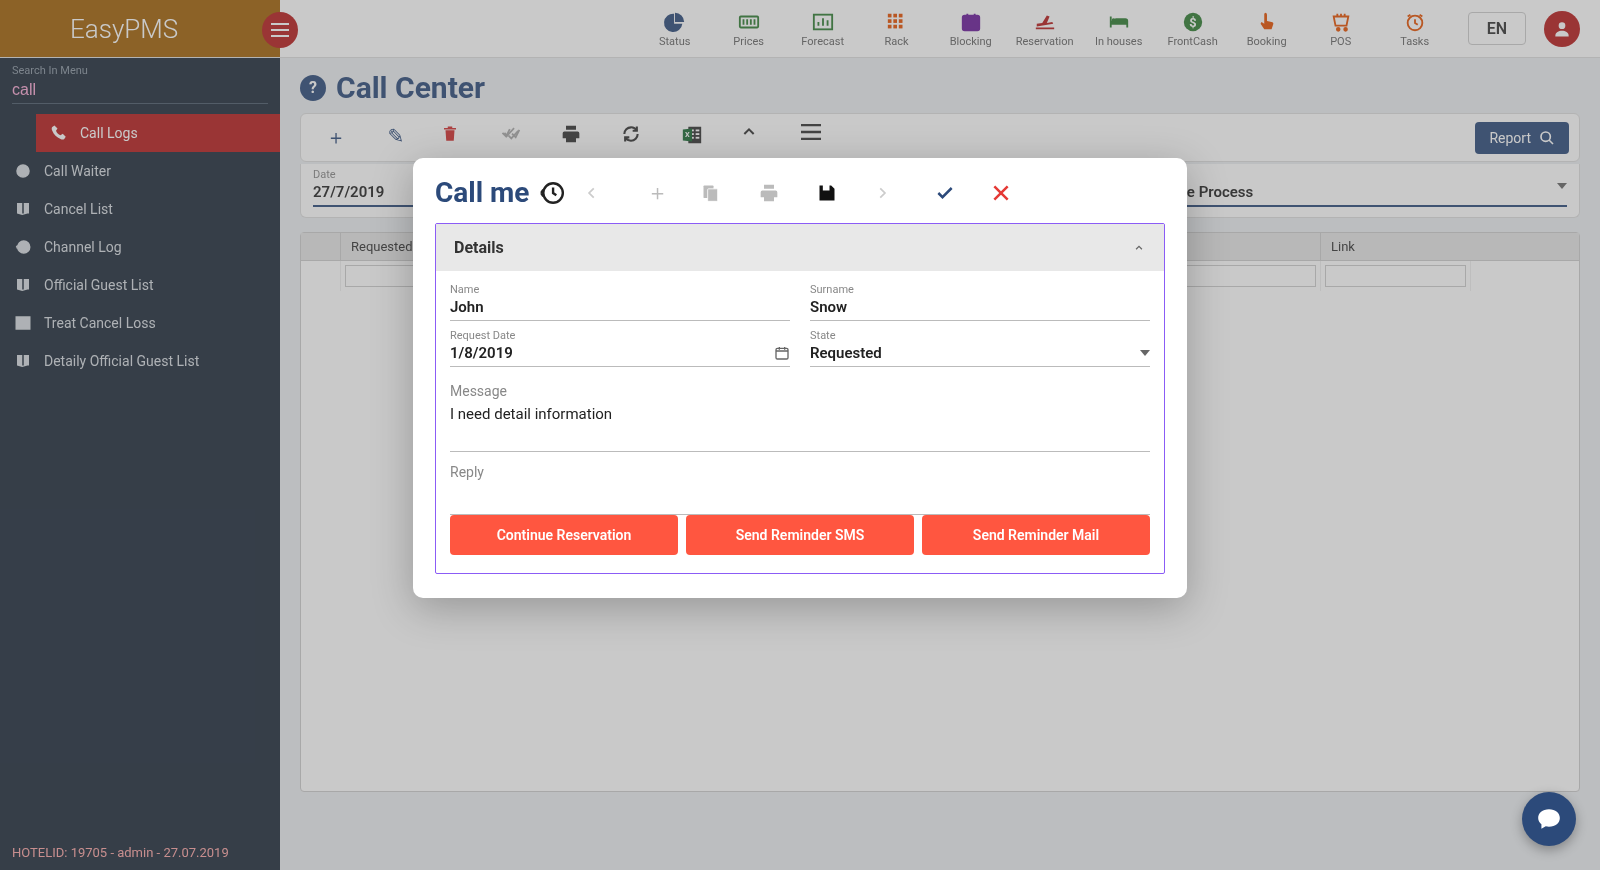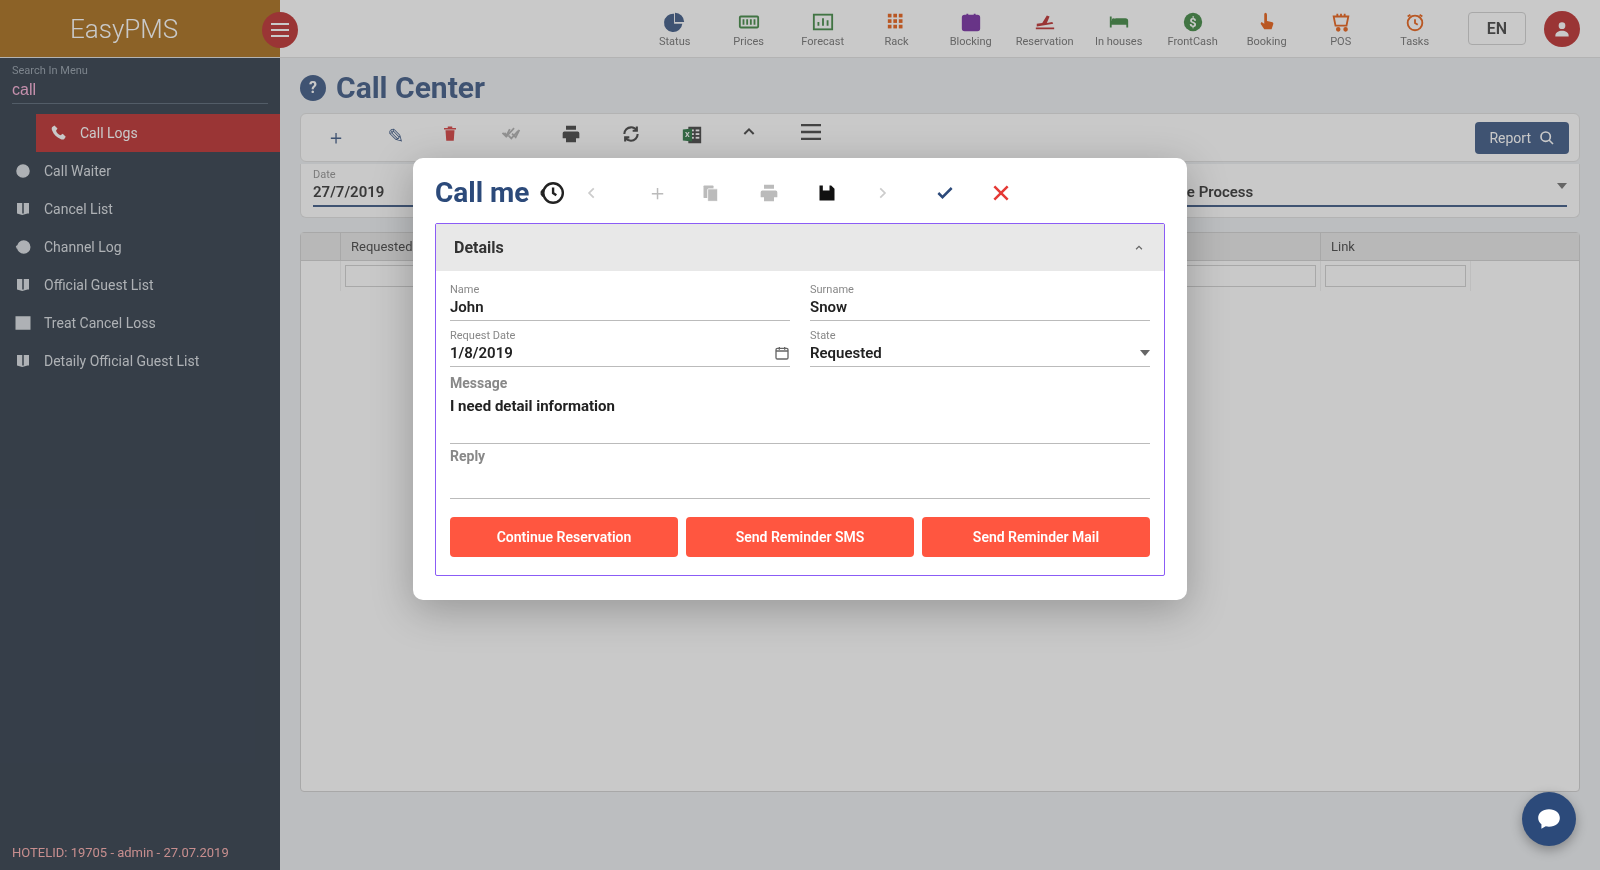--- a/index.html
+++ b/index.html
@@ -266,30 +266,30 @@
 .fval {
   font-size: 15px;
   font-weight: 600;
   color: #222;
   border-bottom: 1px solid #bbb;
   padding: 2px 0 4px;
   display: flex;
   justify-content: space-between;
   align-items: center;
 }
-.textarea-field { margin-top: 4px; font-weight: bold; }
+.textarea-field { margin-top: 12px; }
 .tlabel { font-size: 14px; color: #888; }
 .tval {
   font-size: 15px;
   color: #222;
   border-bottom: 1px solid #bbb;
   padding: 6px 0 28px;
   min-height: 24px;
 }
-.btn-row { display: flex; gap: 8px; margin-top: 18px; }
+.btn-row { display: flex; gap: 8px; }
 .btn {
   flex: 1;
   background: #ff5640;
   color: #fff;
   text-align: center;
   padding: 12px 0;
   border-radius: 4px;
   font-weight: 600;
   cursor: pointer;
   font-size: 14px;

